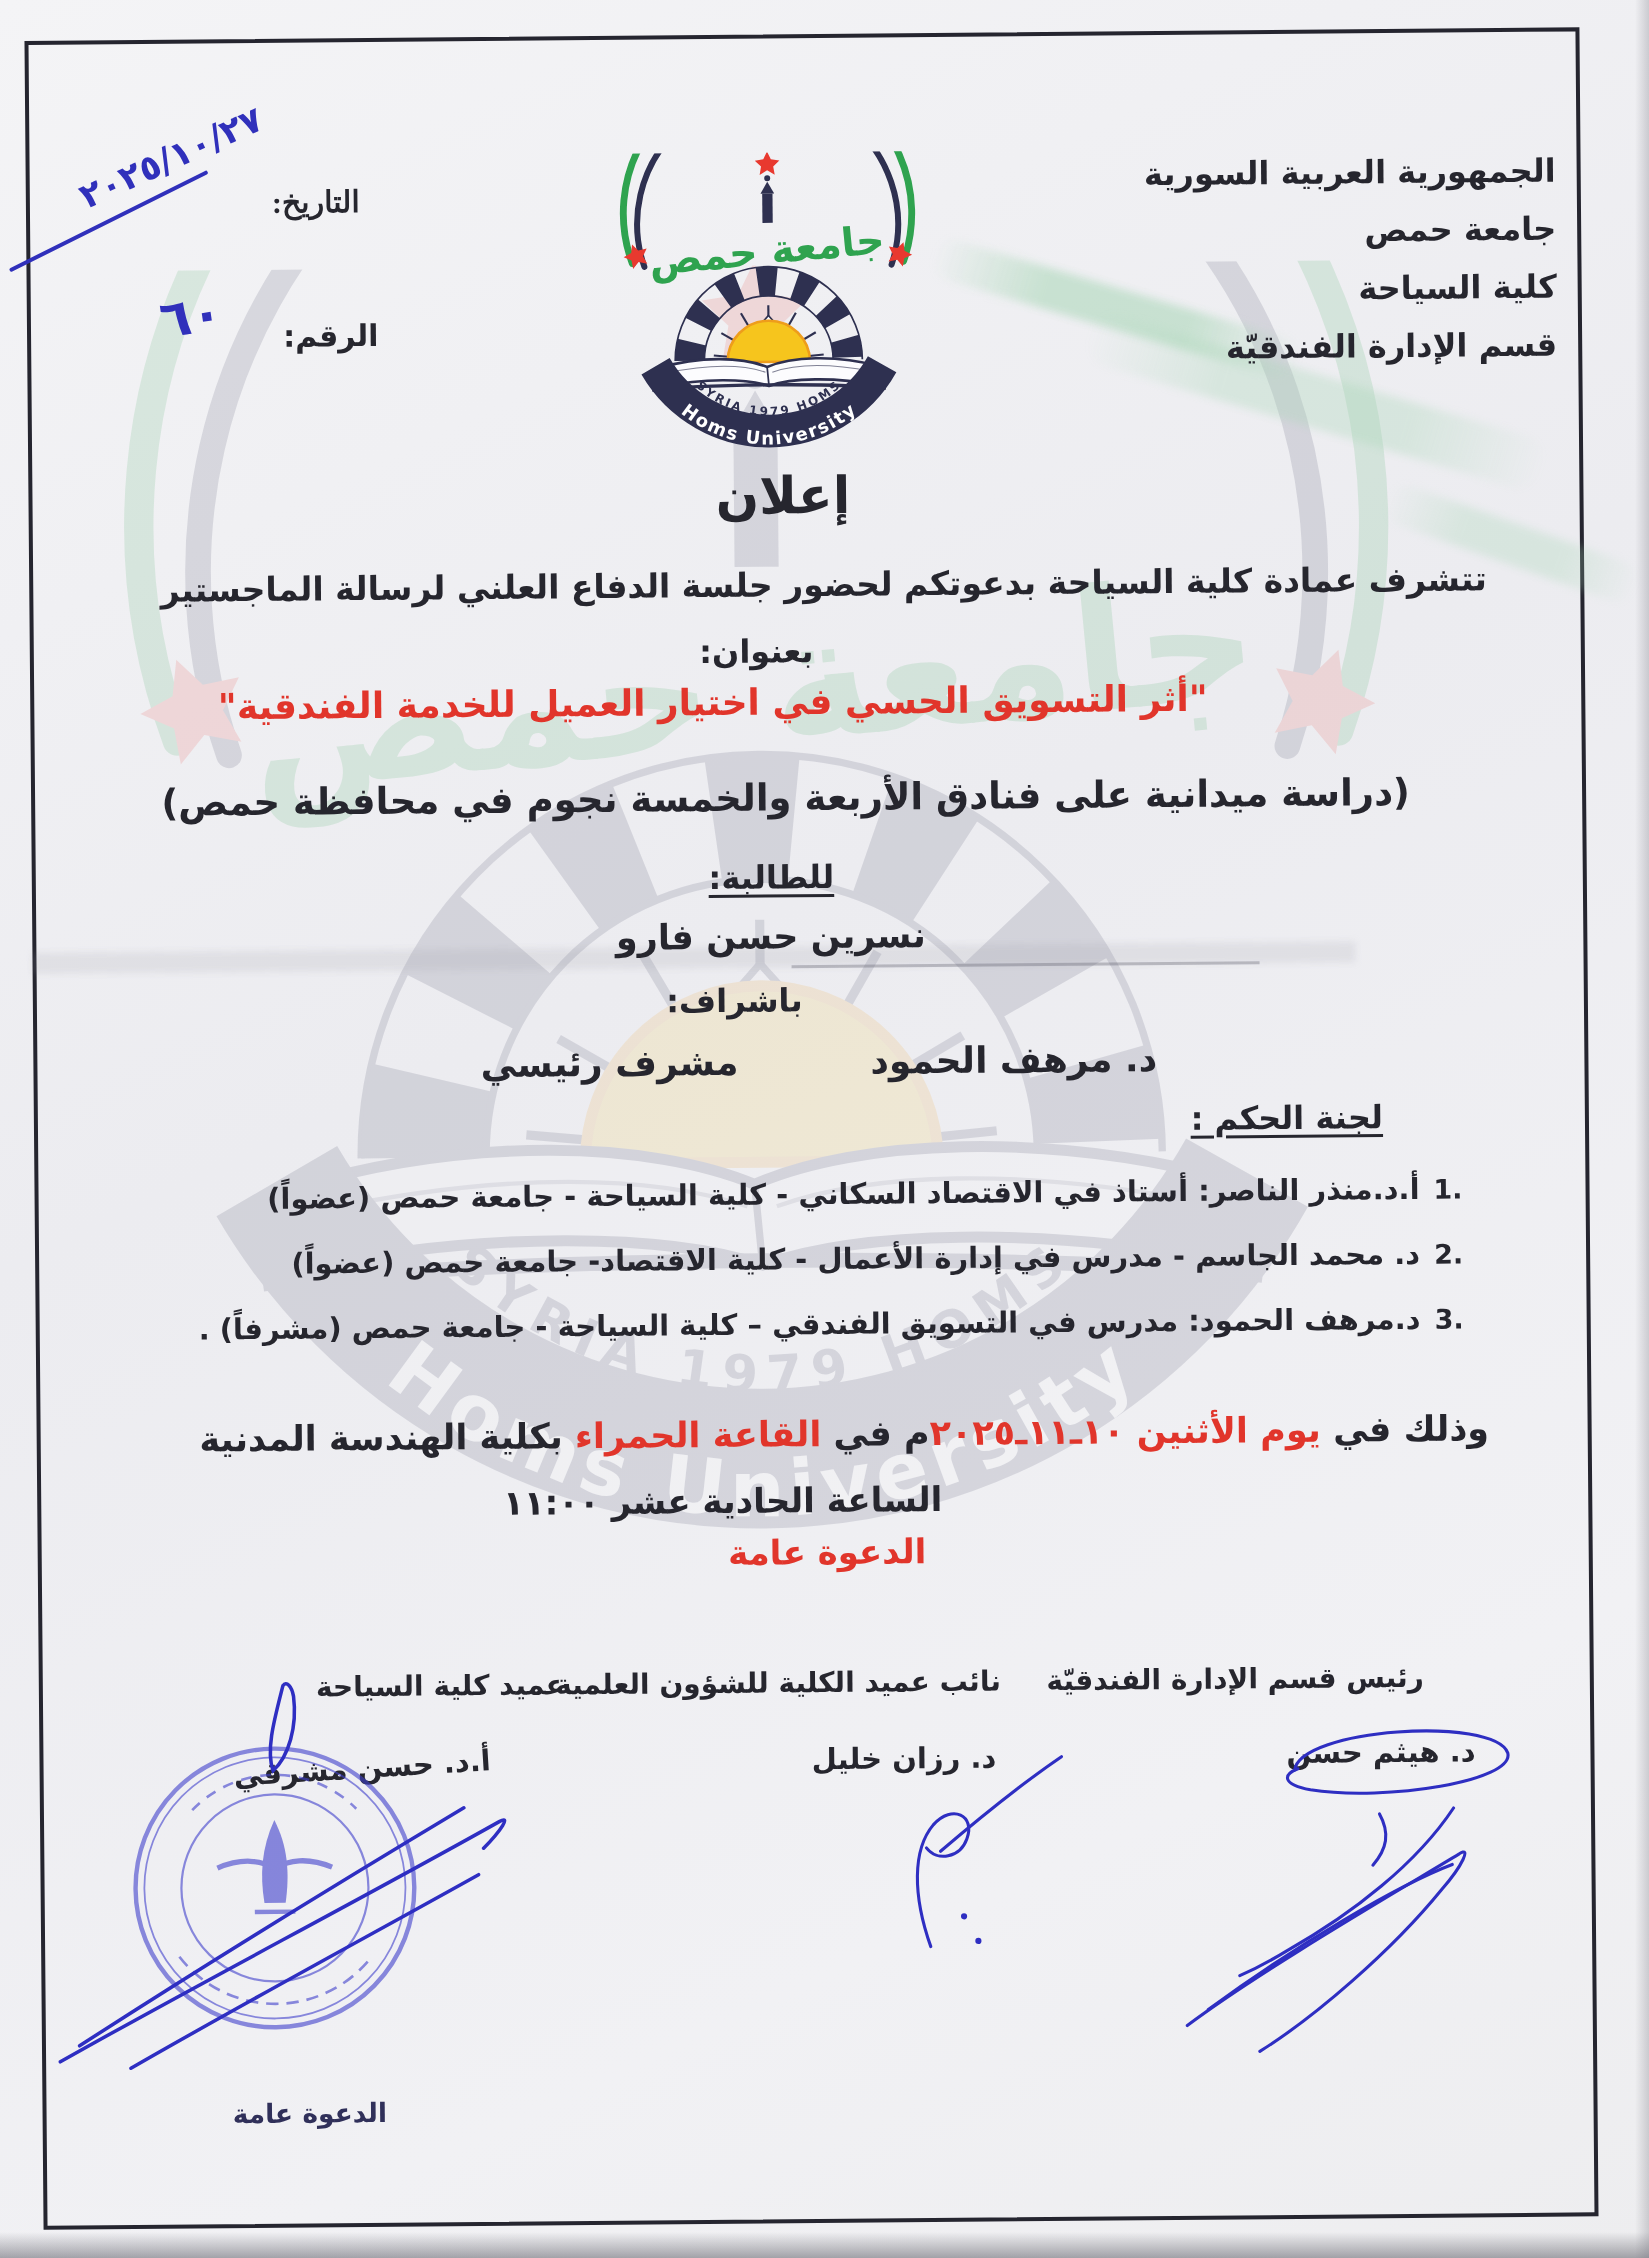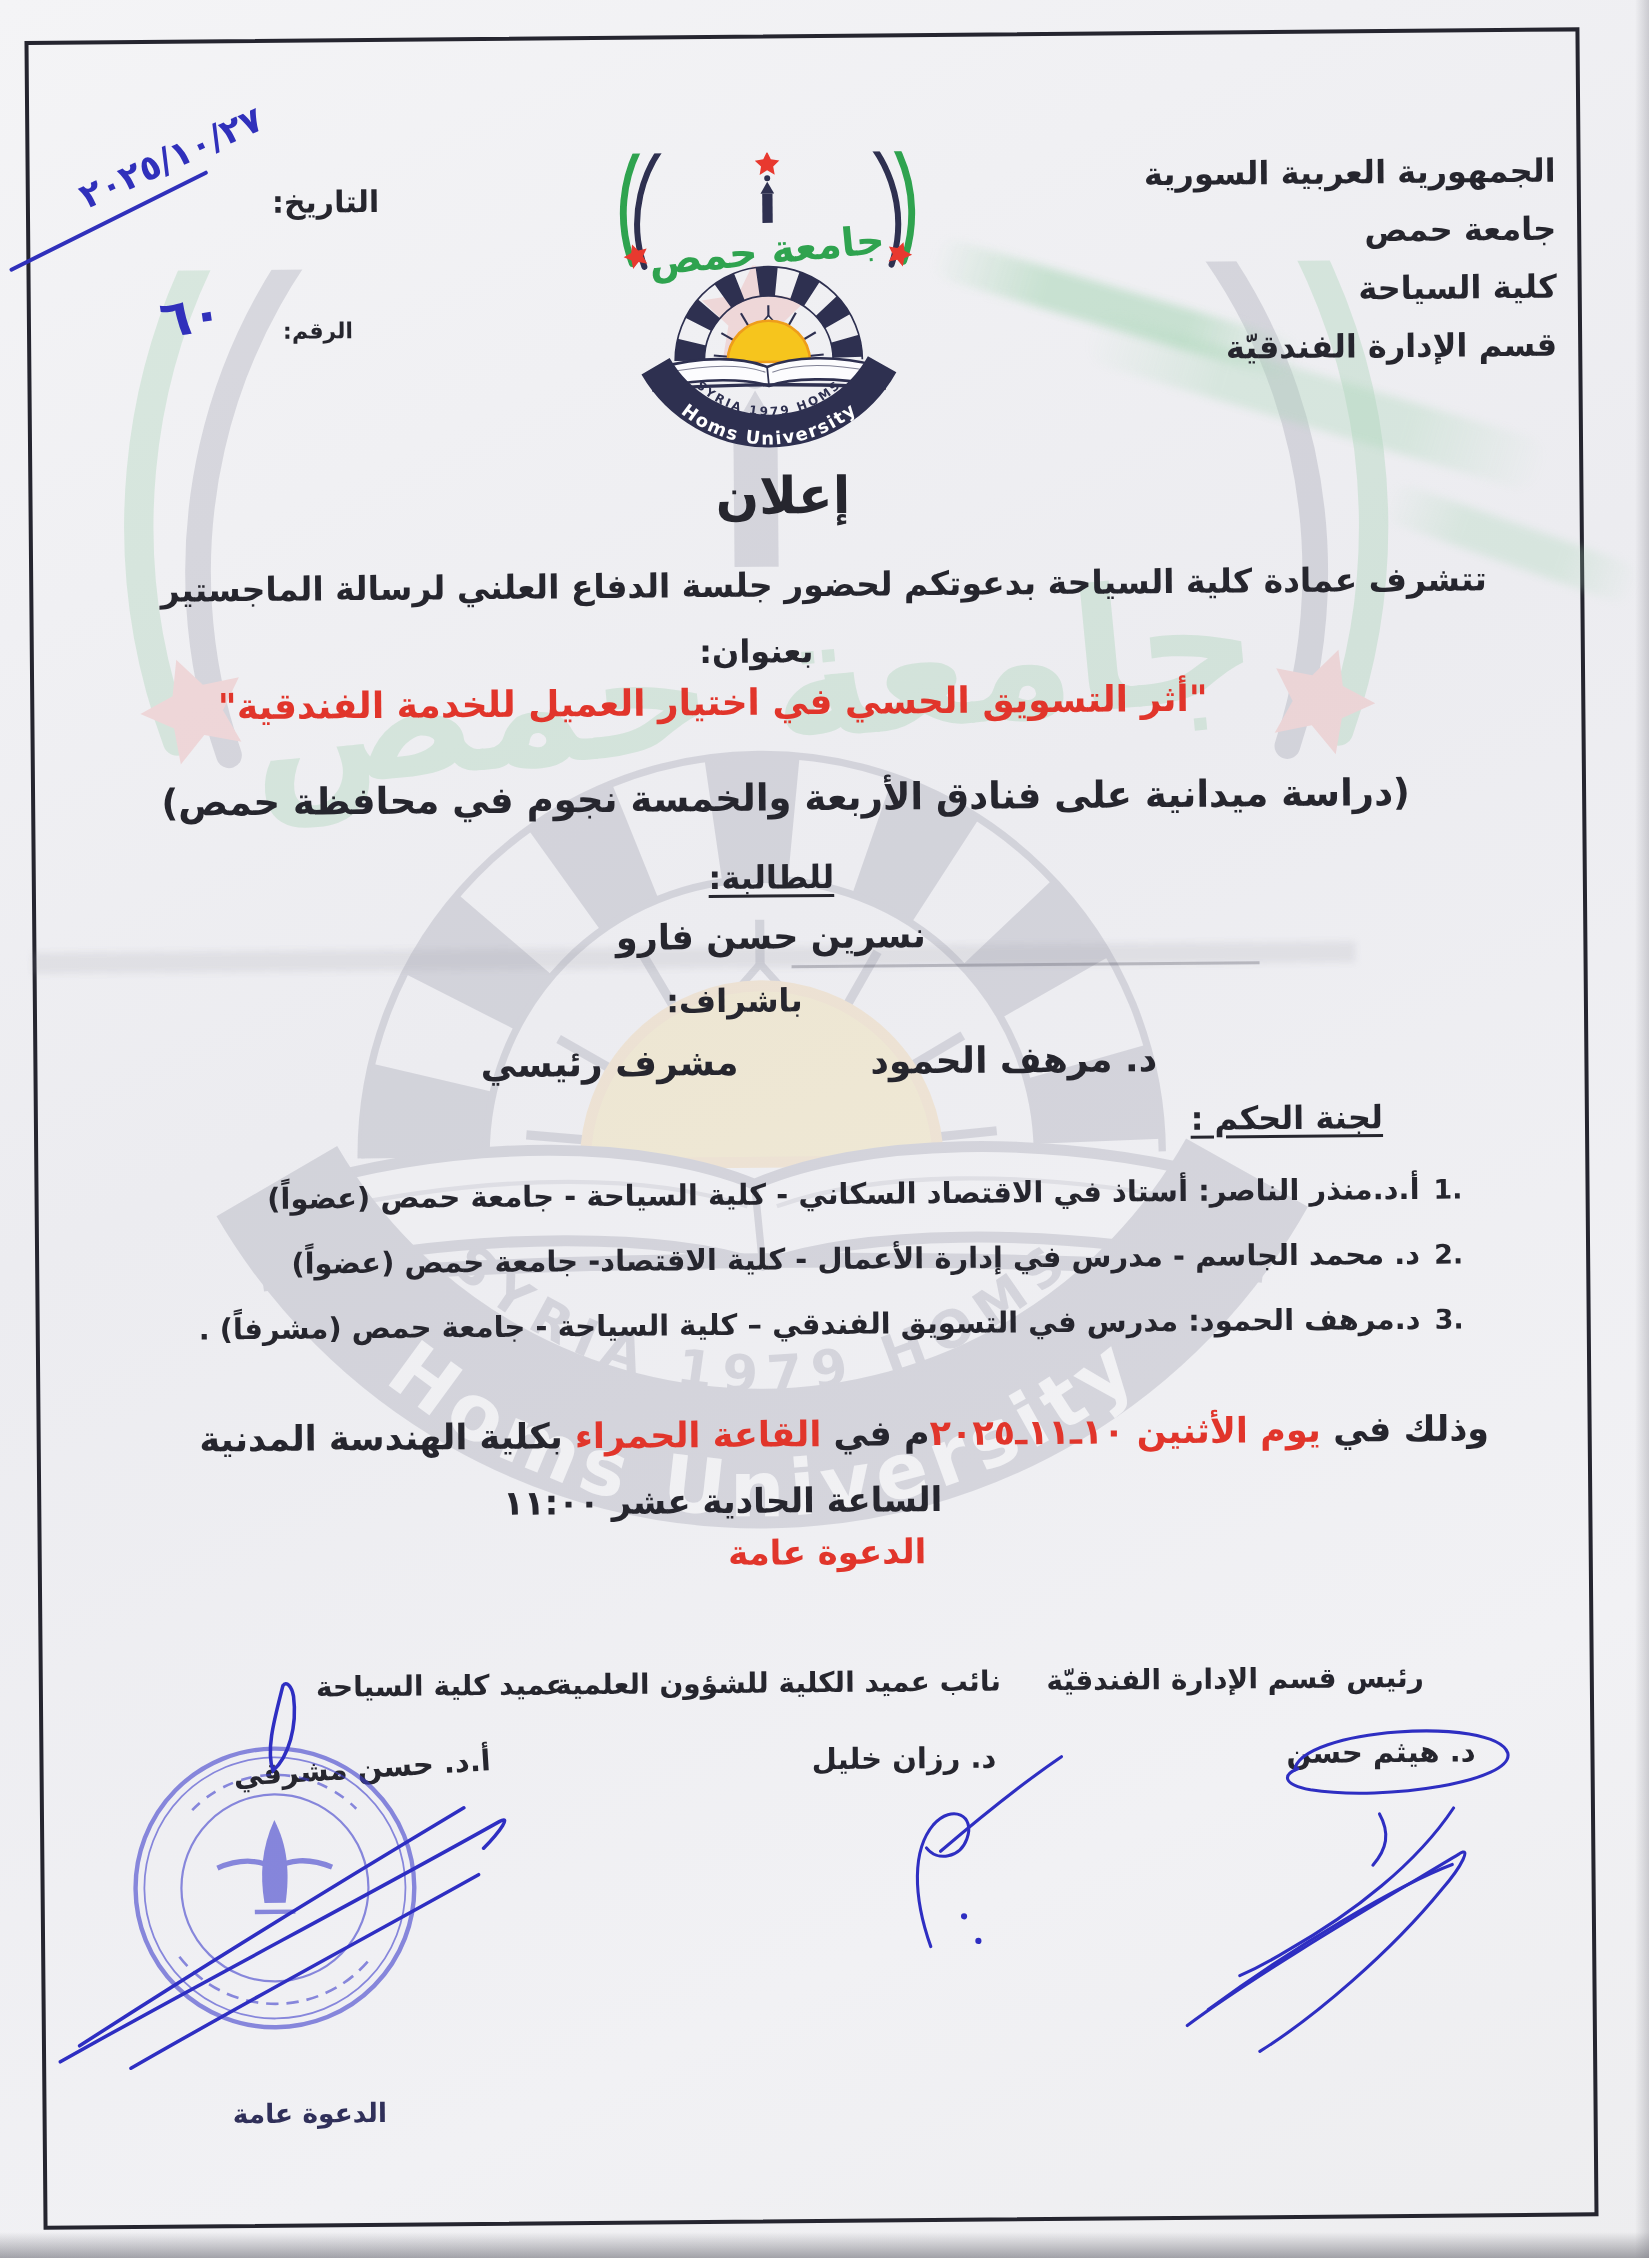--- a/index.html
+++ b/index.html
@@ -51,24 +51,24 @@
     <div class="scan-band" style="left:35px;top:946px;width:1323px;height:21px;"></div>
     <div class="faint-rule" style="left:794px;top:965px;width:468px;"></div>
 
     <div class="right-col">
       <div>الجمهورية العربية السورية</div>
       <div>جامعة حمص</div>
       <div>كلية السياحة</div>
       <div>قسم الإدارة الفندقيّة</div>
     </div>
 
-    <div class="abs b" style="left:281px;top:180px;font-size:30px;">التاريخ:</div>
+    <div class="abs b" style="left:281px;top:180px;font-size:30px;font-family:Liberation Serif, serif;">التاريخ:</div>
     <div class="abs b blue-ink handwrite" style="left:35px;top:132px;width:291px;font-size:35px;transform:rotate(-24deg);text-align:center;direction:ltr;">٢٠٢٥/١٠/٢٧</div>
     <div class="abs" style="left:7px;top:213px;width:221px;height:3.5px;background:#3030bb;transform:rotate(-26deg);border-radius:1.8px;"></div>
-    <div class="abs b" style="left:291px;top:314px;font-size:22px;">الرقم:</div>
+    <div class="abs b" style="left:291px;top:314px;font-size:30px;">الرقم:</div>
     <div class="abs b blue-ink" style="left:168px;top:281px;font-size:51px;transform:rotate(-8deg);letter-spacing:7px;">٦٠</div>
 
     <svg class="abs" style="left:622px;top:152px;" width="309" height="309" viewBox="0 0 360 360">
       <defs>
         <polygon id="star5" points="0,-15 4.4,-6.1 14.3,-4.6 7.1,2.3 8.8,12.1 0,6.8 -8.8,12.1 -7.1,2.3 -14.3,-4.6 -4.4,-6.1" fill="#e8392f"></polygon>
         <path id="band-text-path" d="M 30,236 A 160,160 0 0 0 330,236" fill="none"></path>
         <path id="syria-text-path" d="M 66,228 A 122,122 0 0 0 294,228" fill="none"></path>
       </defs>
       <symbol id="uni-logo" viewBox="0 0 360 360" overflow="visible">
 

